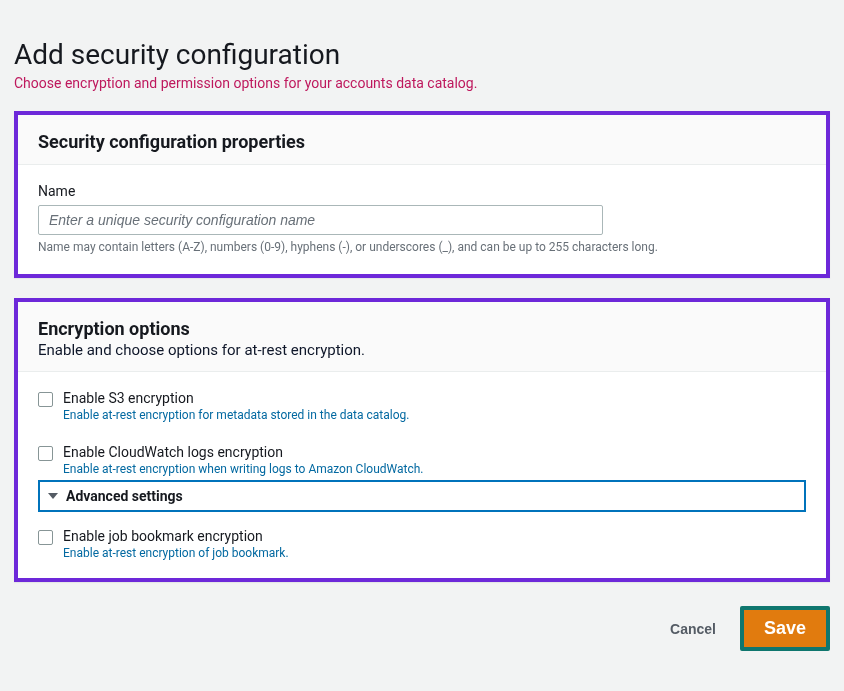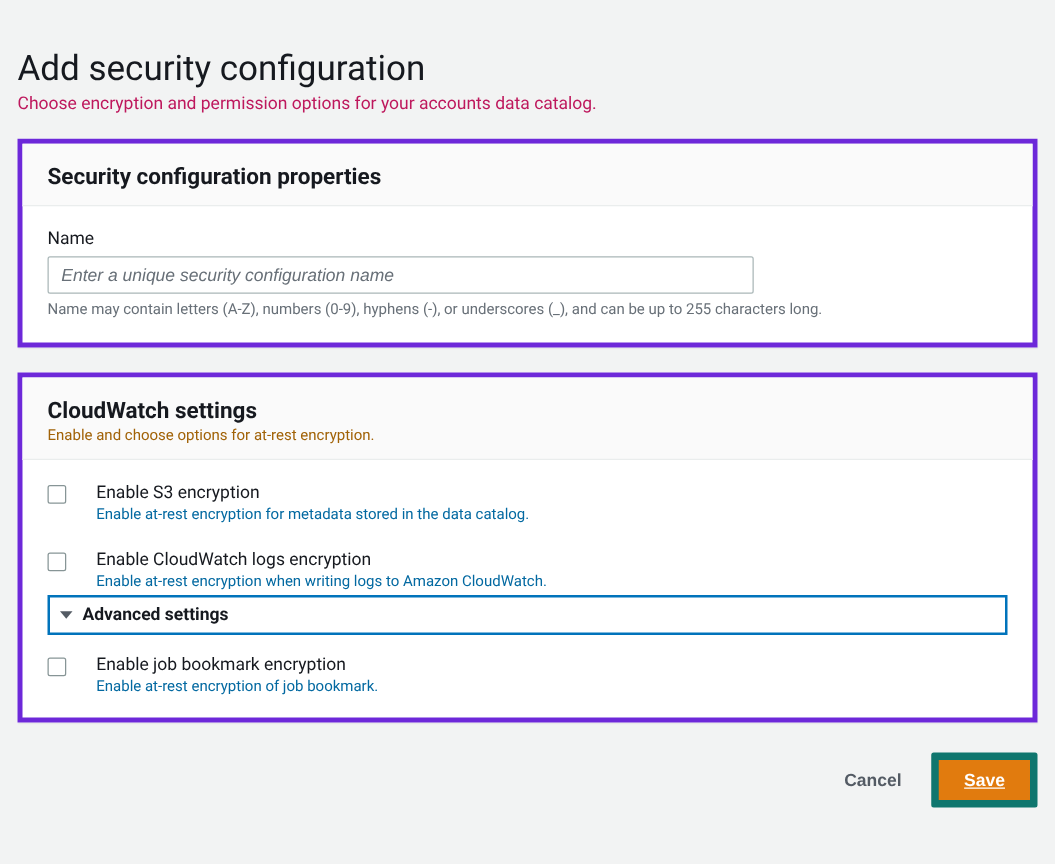--- a/index.html
+++ b/index.html
@@ -40,22 +40,22 @@
       padding: 16px 20px 12px 20px;
       border-bottom: 1px solid #eaeded;
       background: #fafafa;
     }
     .panel-title {
       font-size: 18px;
       font-weight: 700;
       color: #16191f;
     }
     .panel-subtitle {
-      font-size: 12px;
-      color: #a16207;
+      font-size: 15px;
+      color: #0f172a;
       margin-top: 2px;
     }
     .panel-body {
       padding: 18px 20px 20px 20px;
     }
     .form-label {
       font-size: 14px;
       color: #16191f;
       margin-bottom: 6px;
       display: block;
@@ -91,21 +91,21 @@
       width: 15px;
       height: 15px;
       border: 1px solid #879596;
       border-radius: 2px;
       flex-shrink: 0;
       margin-top: 2px;
       cursor: pointer;
       background: #fff;
     }
     .checkbox-content {
-      margin-left: 24px;
+      margin-left: 10px;
     }
     .checkbox-label {
       font-size: 14px;
       color: #16191f;
       cursor: pointer;
     }
     .checkbox-desc {
       font-size: 12px;
       color: #0369a1;
       margin-top: 2px;
@@ -149,29 +149,28 @@
       font-size: 14px;
       font-weight: 700;
       color: #545b64;
       background: none;
       border: none;
       cursor: pointer;
       padding: 8px 4px;
       text-align: center;
     }
     .btn-save {
-      font-size: 14px;
+      font-size: 18px;
       font-weight: 700;
       color: #fff;
       background: #e17b0e;
-      border: 6px solid #0f766e;
+      border: 4px solid #0f766e;
       border-radius: 2px;
       padding: 8px 20px;
       cursor: pointer;
-      text-decoration: underline;
     }
   </style>
 </head>
 <body>
 
 <div class="container">
   <h1 class="page-title">Add security configuration</h1>
   <p class="page-subtitle">Choose encryption and permission options for your accounts data catalog.</p>
 
   <div class="panel">
@@ -180,21 +179,21 @@
     </div>
     <div class="panel-body">
       <label class="form-label">Name</label>
       <input type="text" class="text-input" placeholder="Enter a unique security configuration name" style="">
       <div class="help-text">Name may contain letters (A-Z), numbers (0-9), hyphens (-), or underscores (_), and can be up to 255 characters long.</div>
     </div>
   </div>
 
   <div class="panel">
     <div class="panel-header">
-      <div class="panel-title">CloudWatch settings</div>
+      <div class="panel-title">Encryption options</div>
       <div class="panel-subtitle">Enable and choose options for at-rest encryption.</div>
     </div>
 
     <div class="encryption-options">
       <div class="checkbox-row">
         <div class="checkbox"></div>
         <div class="checkbox-content">
           <div class="checkbox-label">Enable S3 encryption</div>
           <div class="checkbox-desc">Enable at-rest encryption for metadata stored in the data catalog.</div>
         </div>

